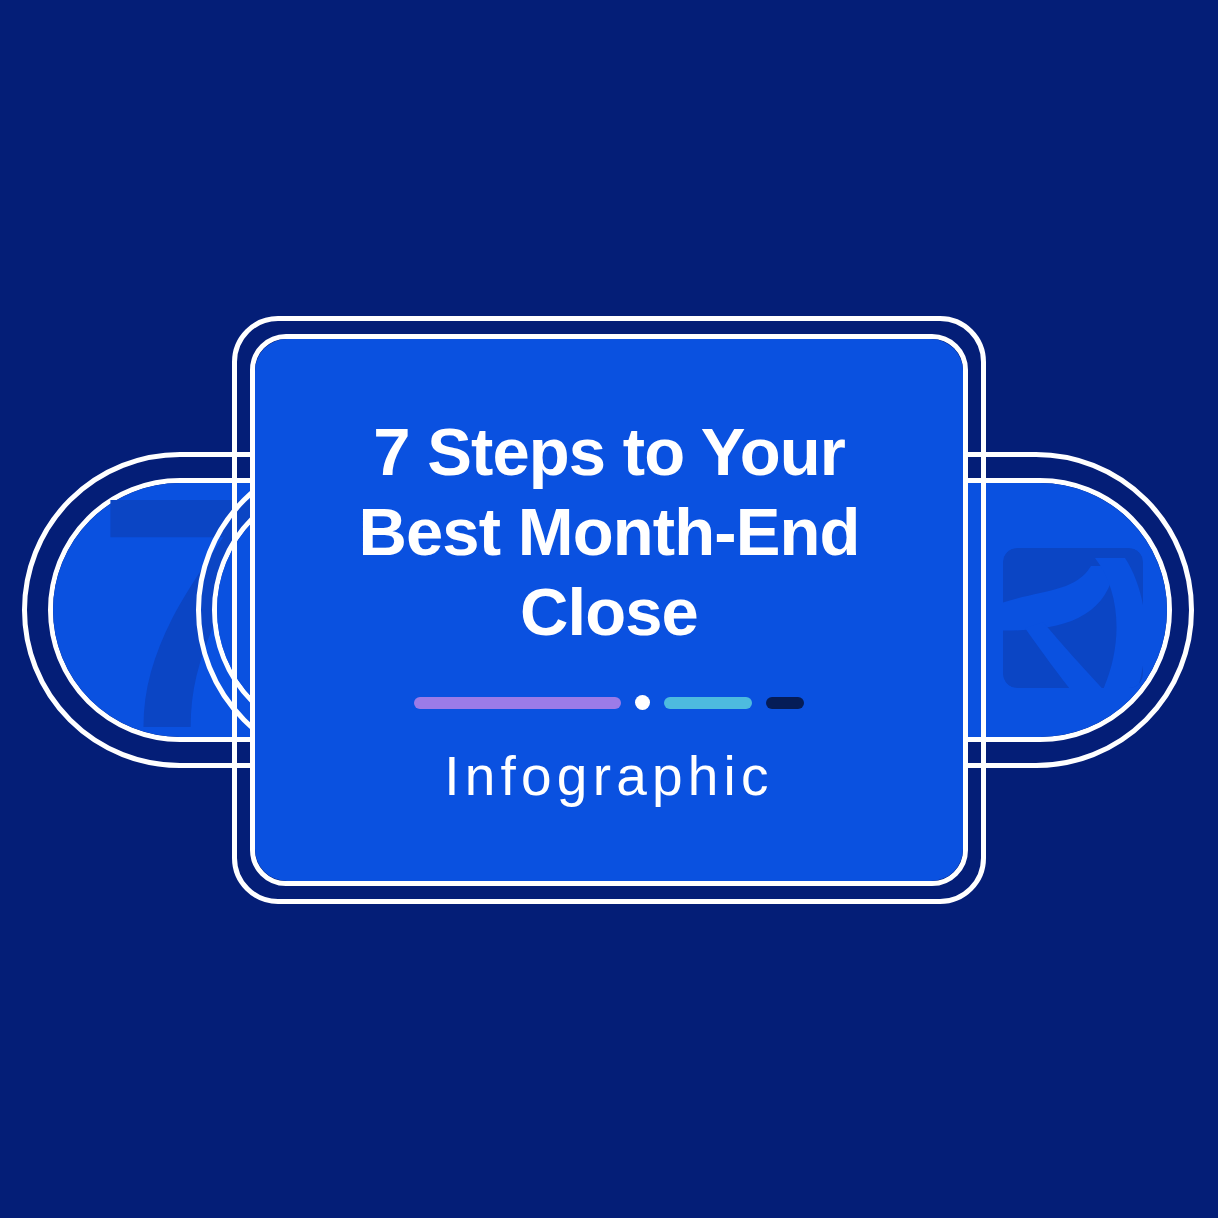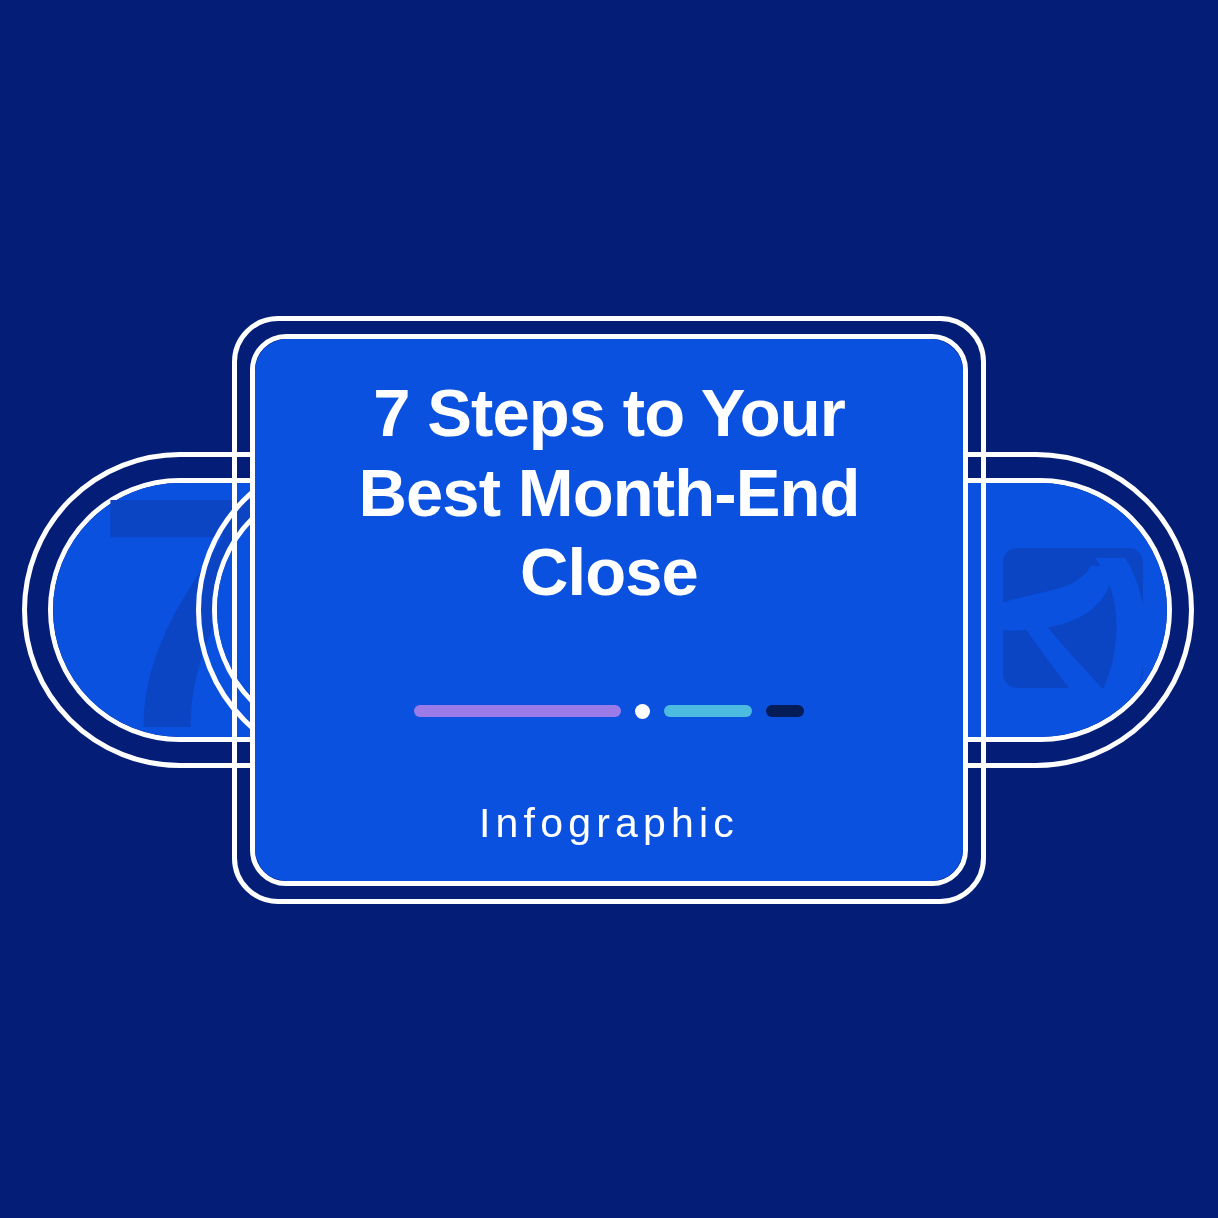--- a/index.html
+++ b/index.html
@@ -138,21 +138,20 @@
     top: 339px;
     width: 708px;
     height: 542px;
     border-radius: 32px;
     background: #0A51E0;
     display: flex;
     flex-direction: column;
     align-items: center;
     justify-content: center;
     padding: 0 24px;
-    gap: 48px;
   }
 
   .card-title {
     margin: 0;
     color: #FFFFFF;
     font-family: "Liberation Sans", sans-serif;
     font-size: 67px;
     font-weight: bold;
     line-height: 1.19;
     letter-spacing: -0.9px;
@@ -197,21 +196,21 @@
     width: 38px;
     height: 12px;
     border-radius: 6px;
     background: #051C57;
   }
 
   .card-subtitle {
     margin: 34px 0 0 0;
     color: #FFFFFF;
     font-family: "Liberation Sans", sans-serif;
-    font-size: 41px;
+    font-size: 55px;
     font-weight: 500;
     letter-spacing: 5.2px;
     text-align: center;
   }
 </style>
 </head>
 <body>
 
 <div class="canvas">
 

